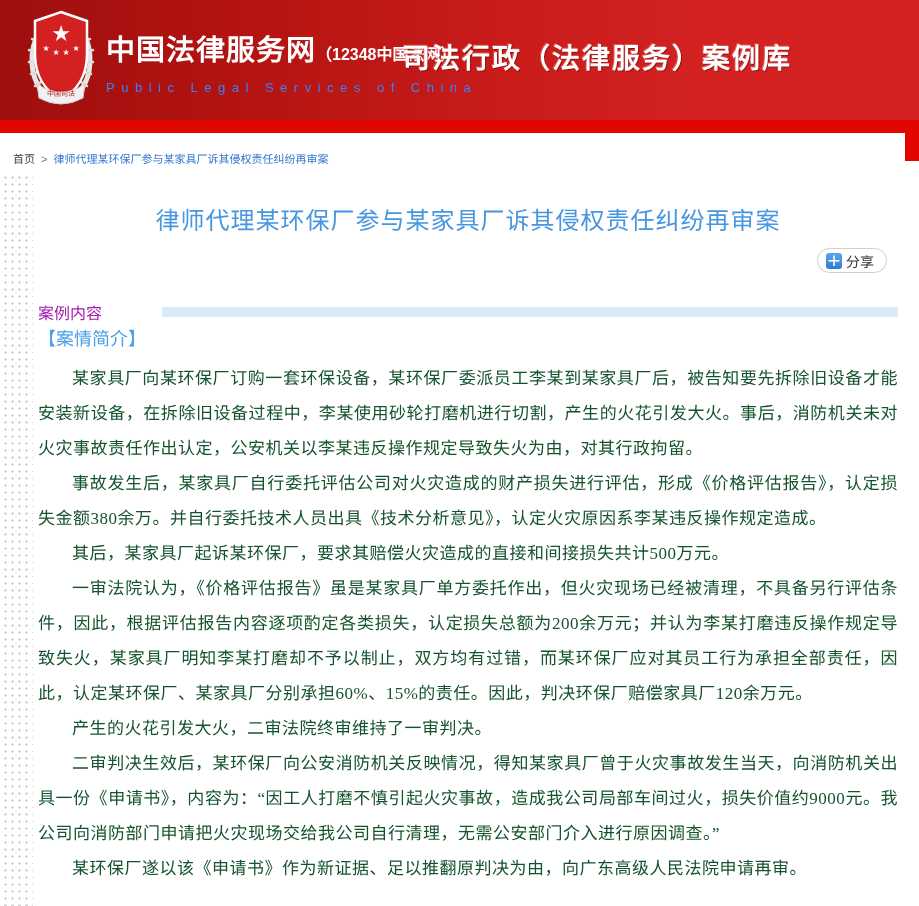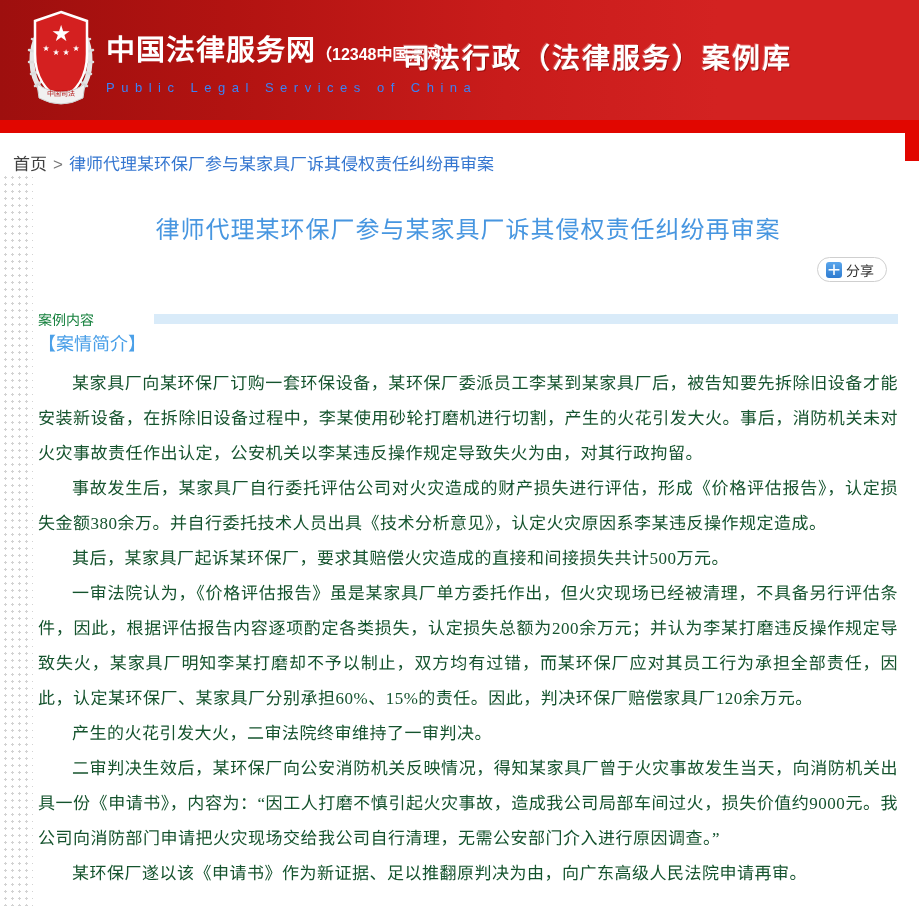--- a/index.html
+++ b/index.html
@@ -57,21 +57,21 @@
   }
   .floating-tab {
     position: absolute; right: 0; top: 133px;
     width: 14px; height: 28px;
     background: #e10600;
   }
 
   
   .breadcrumb {
     padding: 17px 0 0 13px;
-    font-size: 17px;
+    font-size: 11px;
     color: #404040;
     white-space: nowrap;
   }
   .breadcrumb .sep { color: #777; margin: 0 6px; }
   .breadcrumb a.crumb-link {
     color: #3476d0; text-decoration: none; cursor: pointer;
   }
 
   
   .dot-decor {
@@ -126,22 +126,22 @@
     font-size: 14px;
     font-weight: bold;
     line-height: 1;
   }
   .section-header-row {
     margin-top: 27px;
     display: flex;
     align-items: center;
   }
   .section-header-text {
-    font-size: 14px;
-    color: #15803d;
+    font-size: 16px;
+    color: #a21caf;
     white-space: nowrap;
     flex: 0 0 auto;
     text-align: right;
   }
   .section-header-bar {
     flex: 1 1 auto;
     height: 10px;
     margin-left: 60px;
     background: #d9ebf9;
   }

